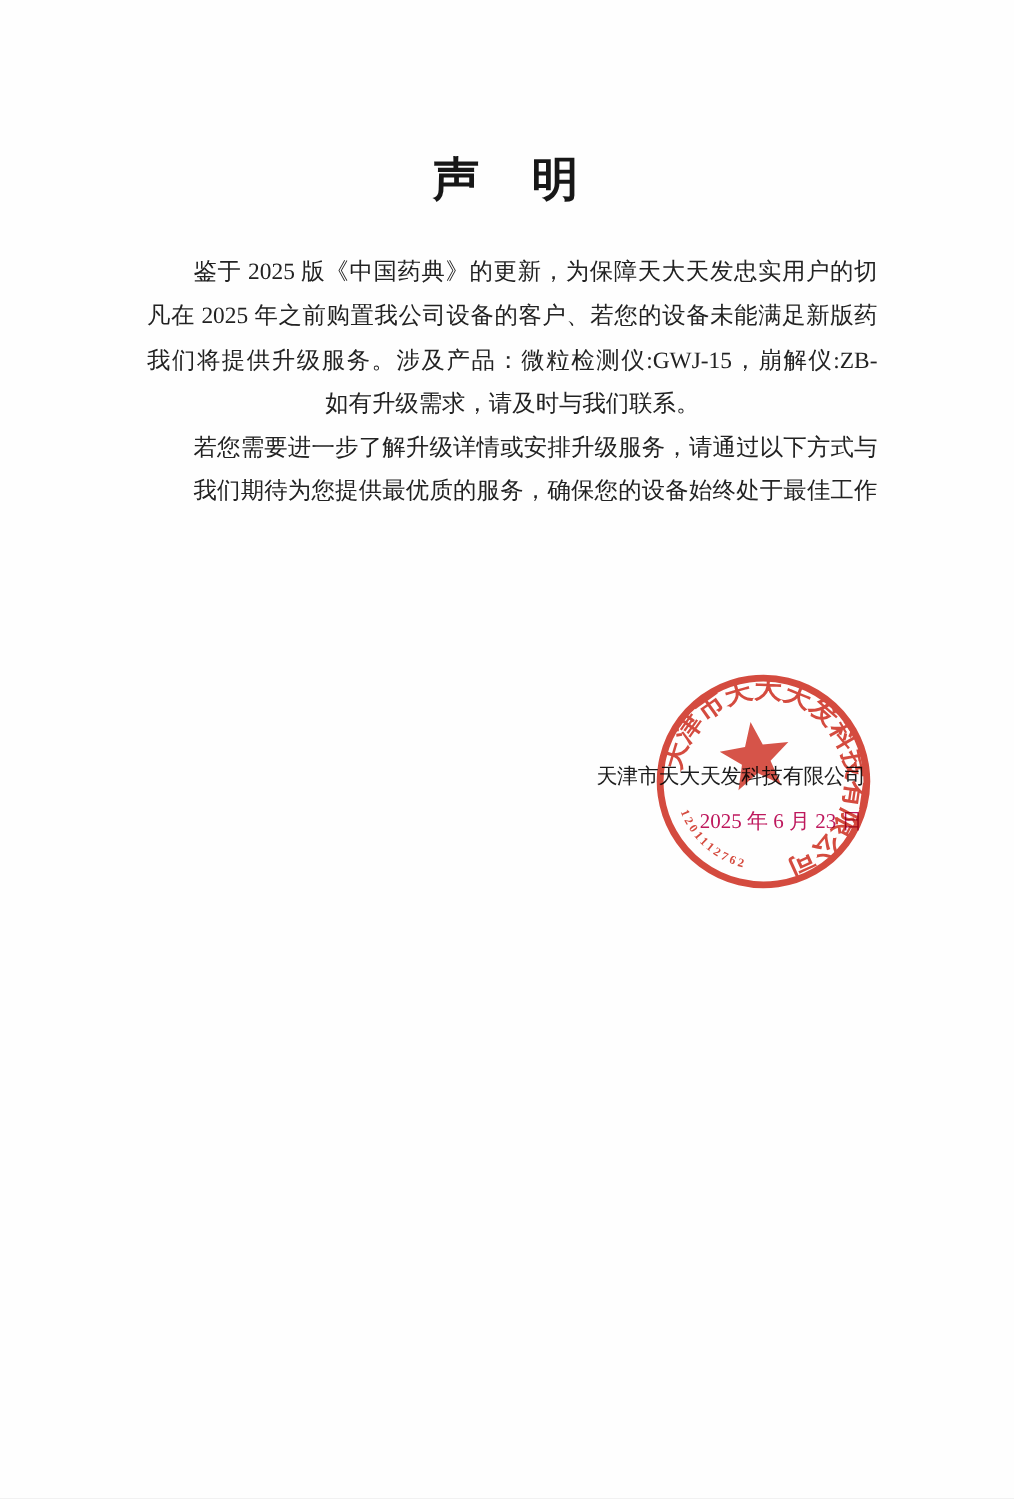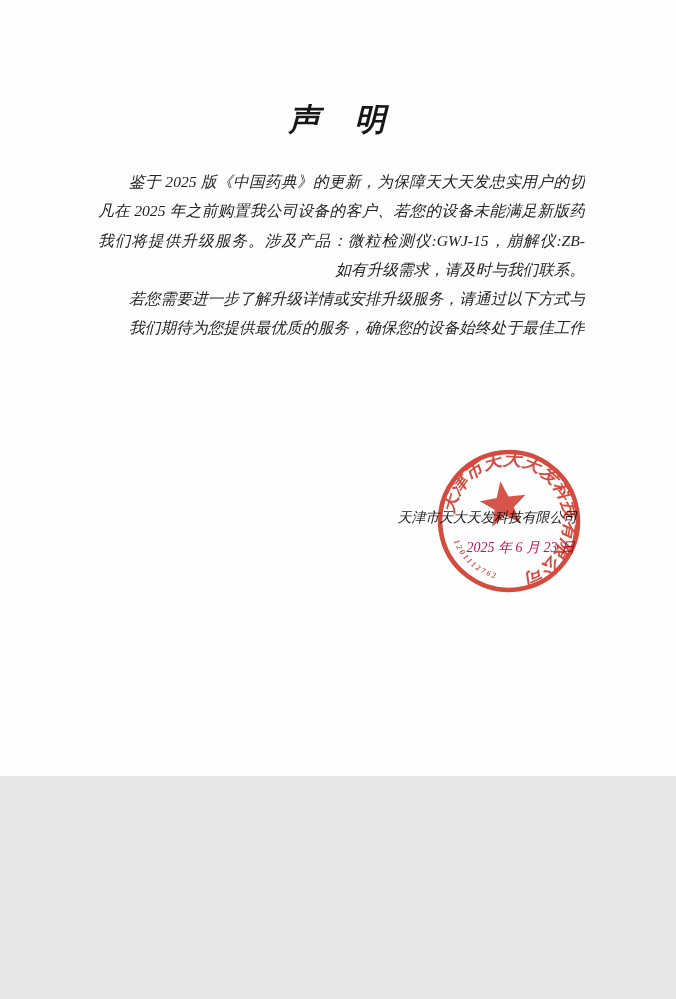--- a/index.html
+++ b/index.html
@@ -1,25 +1,24 @@
 <!DOCTYPE html>
 <html><head>
 <meta charset="utf-8">
 <style>
   * { margin:0; padding:0; box-sizing:border-box; }
   html,body { background:#e8e8e8; }
   .page {
     position:relative;
-    width:676px; height:776px;
+    width:676px; height:999px;
     margin:0 auto;
     background:#fefefe;
     font-family:"Liberation Serif","DejaVu Serif",serif;
     color:#1f1f1f;
     overflow:hidden;
-    font-style:italic;
   }
   .title {
     position:absolute;
     top:99px; left:0; width:100%;
     text-align:center;
     font-size:31px;
     font-weight:700;
     letter-spacing:2px;
     color:#171717;
   }
@@ -27,21 +26,21 @@
     position:absolute;
     left:98px; top:167px;
     width:487px;
     font-size:15.6px;
     color:#222;
   }
   .line {
     height:29.3px;
     line-height:29.3px;
     overflow:hidden;
-    text-align:right;
+    text-align:center;
     white-space:normal;
   }
   .line.j { text-align:justify; }
   .line.j::after { content:""; display:inline-block; width:100%; height:0; }
   .line.ind { text-indent:31px; }
   .sig-company {
     position:absolute;
     top:509px; right:99px;
     font-size:14px;
     letter-spacing:-0.2px;

